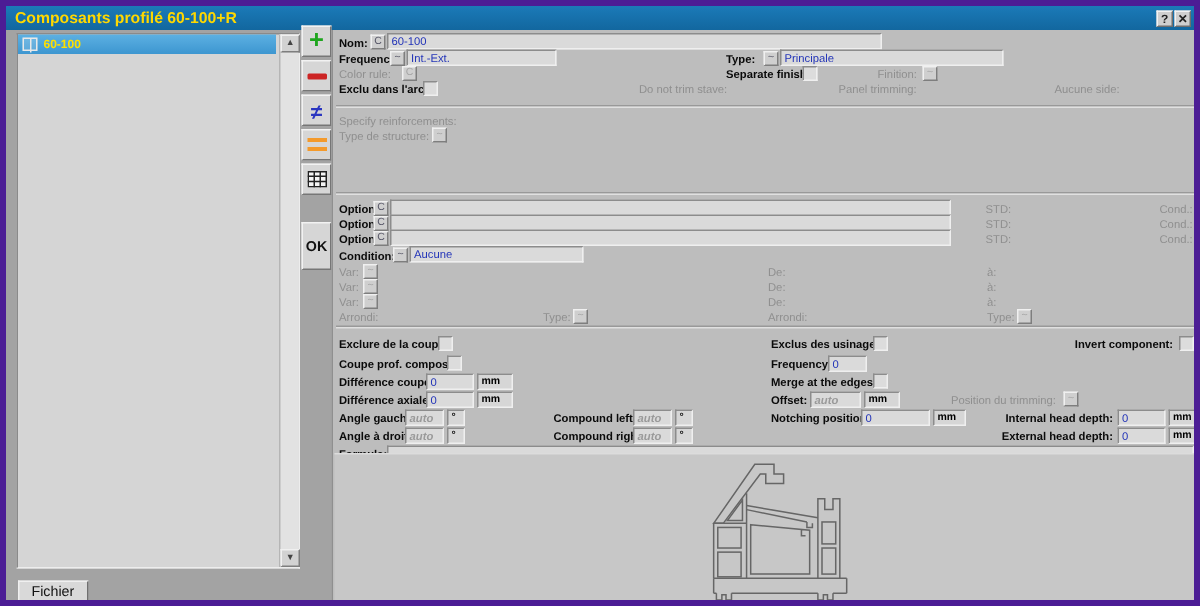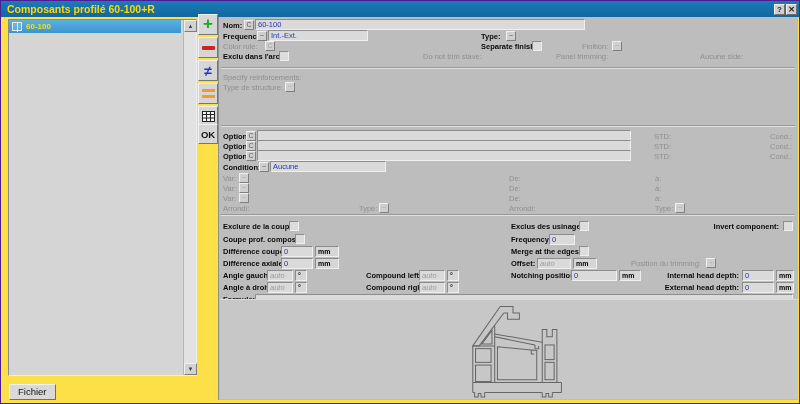--- a/index.html
+++ b/index.html
@@ -1,17 +1,17 @@
 <!DOCTYPE html>
 <html><head>
 <meta charset="utf-8">
 <style>
   html,body{margin:0;padding:0;background:#888;}
   *{box-sizing:border-box;font-family:"Liberation Sans",sans-serif;}
-  .win{position:relative;width:800px;height:404px;background:#fde047;border:1px solid #4c1d95;overflow:hidden;}
+  .win{position:relative;width:800px;height:404px;background:#a3a3a3;border:4px solid #4c1d95;overflow:hidden;}
   .titlebar{position:absolute;left:0;top:0;width:100%;height:16px;background:linear-gradient(#1b7ab8,#12679f);}
   .title{position:absolute;left:6px;top:2px;font-size:10.5px;font-weight:bold;color:#ffd800;white-space:nowrap;}
   .tbtn{position:absolute;top:3px;width:11px;height:11px;background:#cfcfcf;border:1px solid;border-color:#f2f2f2 #6e6e6e #6e6e6e #f2f2f2;font-size:8px;line-height:9px;text-align:center;color:#222;font-weight:bold;}
   .list{position:absolute;left:7px;top:18px;width:189px;height:357px;background:#d5d5d5;border:1px solid;border-color:#8a8a8a #ededed #ededed #8a8a8a;}
   .li{position:relative;height:13px;margin-right:15px;display:flex;align-items:center;gap:4px;padding-left:3px;font-size:8px;font-weight:bold;color:#1d3e7c;white-space:nowrap;}
   .li.sel{background:linear-gradient(#5cb0e2,#3d96d0);color:#ffe000;}
   .licon{width:10px;height:9px;border:1px solid #e8e8e8;background:rgba(255,255,255,.15);position:relative;flex:0 0 auto;}
   .licon i{position:absolute;left:2px;top:0;width:3px;height:9px;border-right:1px solid #e8e8e8;}
   .li:not(.sel) .licon{border-color:#777;background:#f2f2f2;}
   .li:not(.sel) .licon i{border-color:#999;}
@@ -20,21 +20,21 @@
   .toolbtn{position:absolute;left:197px;width:20px;height:21px;background:#d6d6d6;border:1px solid;border-color:#f2f2f2 #767676 #767676 #f2f2f2;display:flex;align-items:center;justify-content:center;}
   .tplus{color:#1ea51e;font-size:17px;font-weight:bold;line-height:1;margin-top:-2px;}
   .tminus{width:13px;height:4px;background:#cc2424;border-radius:1px;}
   .tneq{color:#2a35c0;font-size:14px;font-weight:bold;line-height:1;}
   .teq{width:13px;height:10px;background:linear-gradient(#f49a2b 0 3px,transparent 3px 6px,#f49a2b 6px 9px,transparent 9px);}
   .tok{font-size:9.5px;font-weight:bold;color:#111;}
   .form{position:absolute;left:217px;top:16px;width:580px;height:383px;background:#bdbdbd;border-left:1px solid #8f8f8f;}
   .bl{position:absolute;font-size:7.5px;font-weight:bold;color:#0a0a0a;white-space:nowrap;text-align:right;}
   .gl{position:absolute;font-size:7.5px;color:#8f8f8f;white-space:nowrap;}
   .inp{position:absolute;height:11px;background:#dadada;border:1px solid;border-color:#8c8c8c #efefef #efefef #8c8c8c;font-size:7.5px;line-height:9px;color:#2334b8;padding:0 2px;white-space:nowrap;overflow:hidden;}
-  .inp.auto{color:#9a9a9a;font-style:italic;}
+  .inp.auto{color:#9a9a9a;font-style:italic;font-weight:bold;}
   .unit{position:absolute;height:11px;background:#d6d6d6;border:1px solid;border-color:#8c8c8c #efefef #efefef #8c8c8c;font-size:7px;font-weight:bold;line-height:9px;color:#000;padding:0 2px;}
   .chk{position:absolute;width:10px;height:10px;background:#dcdcdc;border:1px solid;border-color:#8c8c8c #efefef #efefef #8c8c8c;}
   .sbtn{position:absolute;width:10px;height:10px;background:#cfcfcf;border:1px solid;border-color:#f0f0f0 #7e7e7e #7e7e7e #f0f0f0;font-size:7px;line-height:8px;text-align:center;color:#556;}
   .sbtn.dis{color:#a5a5a5;}
   .groove{position:absolute;left:2px;right:3px;height:2px;border-top:1px solid #999;border-bottom:1px solid #e0e0e0;}
   .drawpanel{position:absolute;left:1px;top:282px;width:578px;height:100px;background:#c7c7c7;border-top:1px solid #dcdcdc;}
   .filebtn{position:absolute;left:8px;top:383px;height:16px;padding:0 8px;background:#d9d9d9;border:1px solid;border-color:#f0f0f0 #707070 #707070 #f0f0f0;font-size:9.5px;line-height:14px;color:#111;}
 </style>
 </head>
 <body>
@@ -70,35 +70,36 @@
     </div>
   <div class="toolbtn" style="top:82px">
       <span class="teq"></span>
     </div>
   <div class="toolbtn" style="top:105px">
     <svg width="13" height="11" viewBox="0 0 13 11">
         <rect x="0.5" y="0.5" width="12" height="10" fill="#f5f5f5" stroke="#222"></rect>
         <path d="M0 3.5h13M0 7h13M4.5 0v11M8.5 0v11" stroke="#222" stroke-width="1" fill="none"></path>
       </svg>
   </div>
-  <div class="toolbtn" style="top:123px;height:20px">
+  <div class="toolbtn" style="top:144px;height:32px">
       <span class="tok">OK</span>
     </div>
 
   <div class="form">
 
     <span class="bl" style="left:4px;top:4px">Nom:</span>
     <span class="sbtn" style="left:25px;top:3px">C</span>
     <div class="inp" style="left:36px;top:2px;width:330px">60-100</div>
 
     <span class="bl" style="left:4px;top:15px">Frequency:</span>
     <span class="sbtn" style="left:38px;top:14px">~</span>
     <div class="inp" style="left:49px;top:13px;width:100px">Int.-Ext.</div>
     <span class="bl" style="left:262px;top:15px">Type:</span>
     <span class="sbtn" style="left:287px;top:14px">~</span>
+    <div class="inp" style="left:298px;top:13px;width:149px">Principale</div>
 
     <span class="gl" style="left:4px;top:25px">Color rule:</span>
     <span class="sbtn dis" style="left:46px;top:24px">C</span>
     <span class="bl" style="left:262px;top:25px">Separate finish:</span>
     <span class="chk" style="left:313px;top:24px"></span>
     <span class="gl" style="left:363px;top:25px">Finition:</span>
     <span class="sbtn dis" style="left:393px;top:24px">~</span>
 
     <span class="bl" style="left:4px;top:35px">Exclu dans l'arc:</span>
     <span class="chk" style="left:60px;top:34px"></span>

